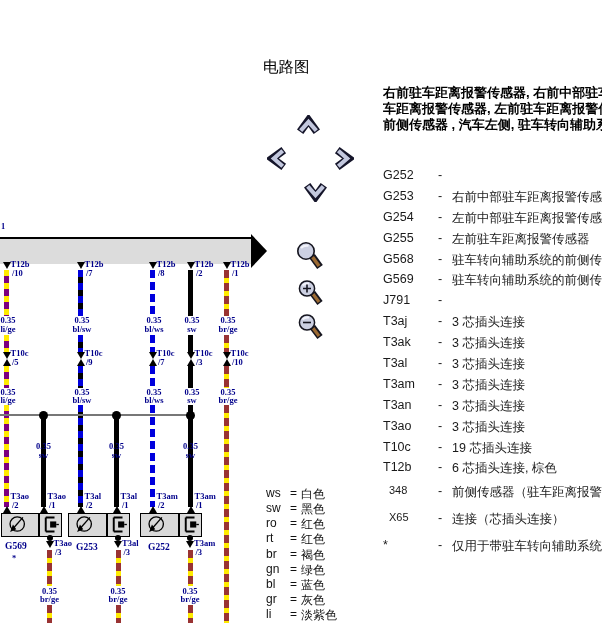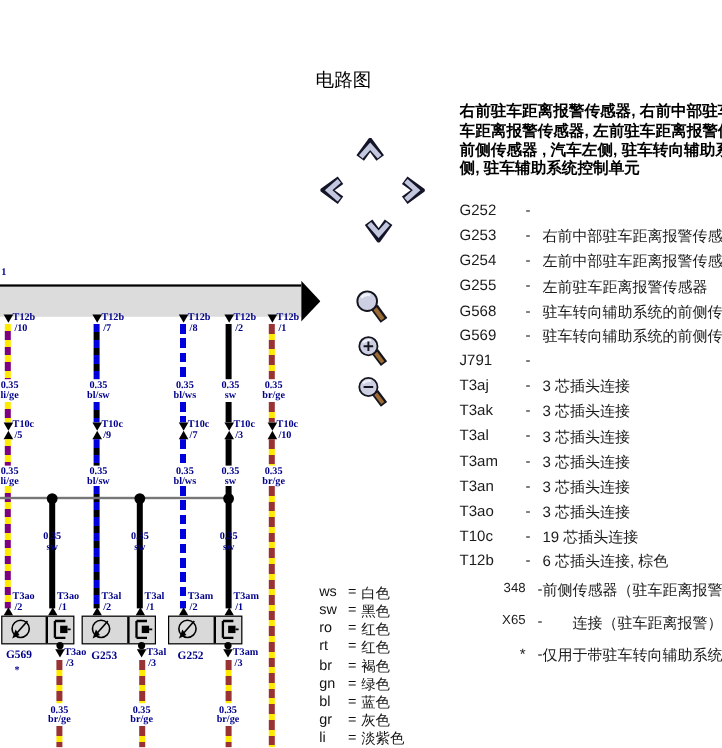--- a/index.html
+++ b/index.html
@@ -7,21 +7,21 @@
          font-family:"Liberation Sans",sans-serif;}
   
   .page-title{position:absolute;left:263px;top:57px;font-size:15.5px;color:#000;white-space:nowrap;}
   .bold-header{position:absolute;left:383px;top:85px;width:219px;font-weight:bold;
                font-size:13px;line-height:15.8px;color:#000;}
   .bold-header div{white-space:nowrap;overflow:hidden;}
   .legend-list{position:absolute;left:383px;top:168px;width:219px;color:#1a1a1a;}
   .legend-row{display:grid;grid-template-columns:55px 14px 1fr;height:20.9px;
               font-size:12.5px;white-space:nowrap;align-items:start;}
   .legend-row .lg-desc{overflow:hidden;}
-  .legend-list > div:nth-of-type(n+16){height:23.6px;padding-top:3px;text-align:right;}
+  .legend-list > div:nth-of-type(n+16){height:23.6px;padding-top:3px;}
   .legend-list > div:nth-of-type(16) .lg-code,
   .legend-list > div:nth-of-type(17) .lg-code{font-size:11px;padding-left:6px;}
   .color-legend{position:absolute;left:266px;top:486px;color:#111;}
   .color-row{display:grid;grid-template-columns:24px 11px 1fr;height:15.15px;
              font-size:12px;white-space:nowrap;}
   
   .tool{position:absolute;cursor:pointer;}
   
   .dl{position:absolute;font-family:"Liberation Serif",serif;font-weight:bold;font-size:8.5px;
       line-height:9px;color:#00008b;white-space:nowrap;}
@@ -97,21 +97,20 @@
       <circle cx="10" cy="9.5" r="7.6" fill="#ccd0e2" stroke="#15151f" stroke-width="1.5"></circle>
       <path d="M5.5,6.5 Q8,3.8 12,4.6" stroke="#f2f3fa" stroke-width="2" fill="none"></path>
       <path d="M6,9.5 H14" stroke="#15151f" stroke-width="1.6" fill="none"></path>
     </svg>
   </div>
 
   <div class="bold-header">
     <div>右前驻车距离报警传感器, 右前中部驻车</div>
     <div>车距离报警传感器, 左前驻车距离报警传感器</div>
     <div>前侧传感器 , 汽车左侧, 驻车转向辅助系统</div>
-    <div>侧, 驻车辅助系统控制单元</div>
   </div>
 
   <div class="legend-list">
 
       <div class="legend-row">
         <span class="lg-code">G252</span>
         <span class="lg-dash">-</span>
       </div>
 
       <div class="legend-row">
@@ -199,21 +198,21 @@
 
       <div class="legend-row">
         <span class="lg-code">348</span>
         <span class="lg-dash">-</span>
         <span class="lg-desc">前侧传感器（驻车距离报警）</span>
       </div>
 
       <div class="legend-row">
         <span class="lg-code">X65</span>
         <span class="lg-dash">-</span>
-        <span class="lg-desc">连接（驻车距离报警）</span>
+        <span class="lg-desc">连接（芯插头连接）</span>
       </div>
 
       <div class="legend-row">
         <span class="lg-code">*</span>
         <span class="lg-dash">-</span>
         <span class="lg-desc">仅用于带驻车转向辅助系统的汽车</span>
       </div>
     </div>
 
   <div class="color-legend">

